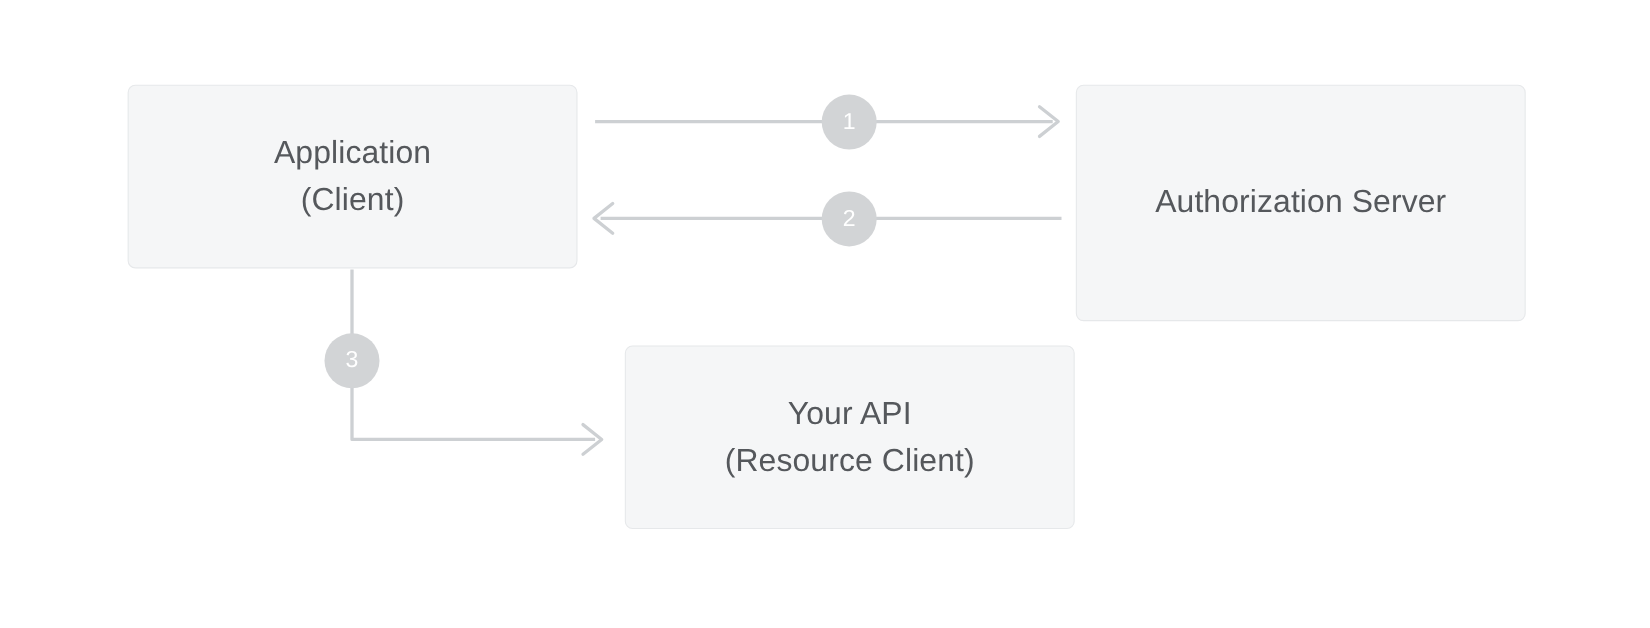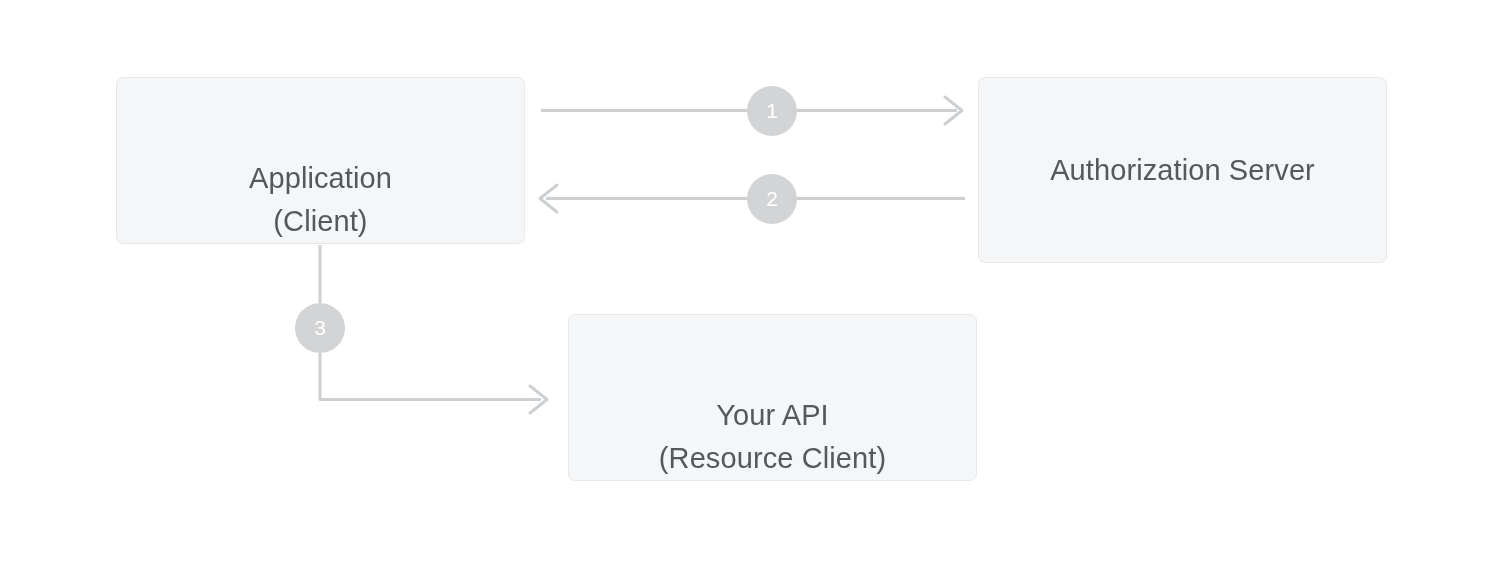--- a/index.html
+++ b/index.html
@@ -32,23 +32,23 @@
   }
   .node-line {
     display: block;
     color: #55585c;
     font-size: 29px;
     line-height: 43px;
     font-weight: 400;
     letter-spacing: 0.1px;
     white-space: nowrap;
   }
-  #box-application { left: 116px; top: 77px; width: 409px; height: 167px; justify-content: flex-end; }
-  #box-authorization-server { left: 978px; top: 77px; width: 409px; height: 186px; }
-  #box-your-api { left: 568px; top: 314px; width: 409px; height: 167px; justify-content: flex-end; }
+  #box-application { left: 116px; top: 77px; width: 409px; height: 167px; }
+  #box-authorization-server { left: 978px; top: 77px; width: 409px; height: 215px; }
+  #box-your-api { left: 568px; top: 314px; width: 409px; height: 167px; }
 
   #edges-layer {
     position: absolute;
     left: 0;
     top: 0;
     width: 1500px;
     height: 571px;
     pointer-events: none;
   }
   .edge-path {

